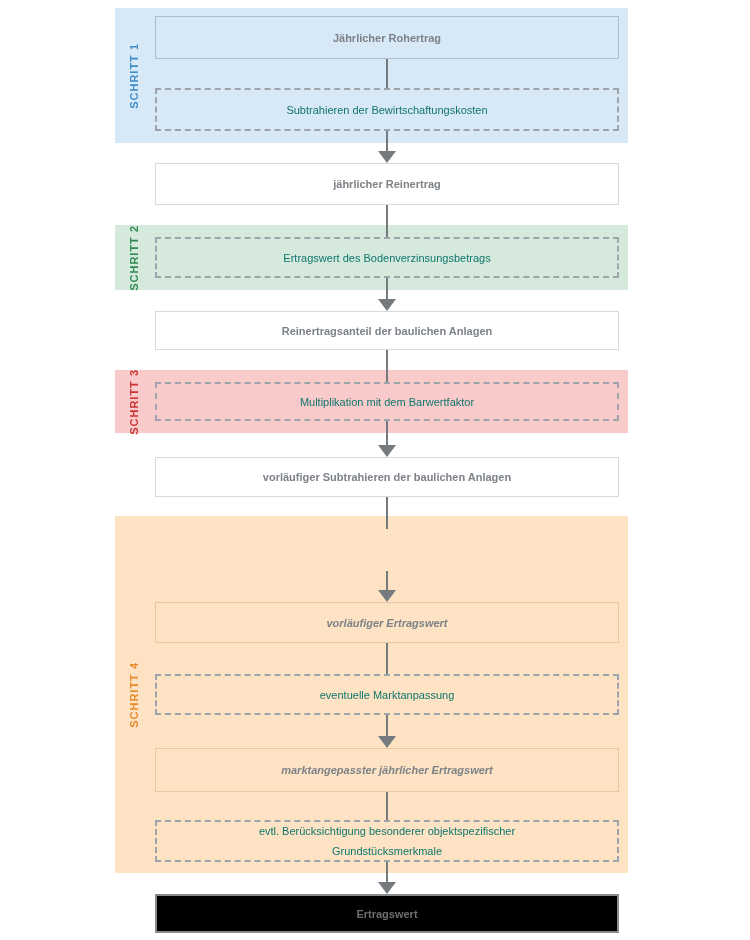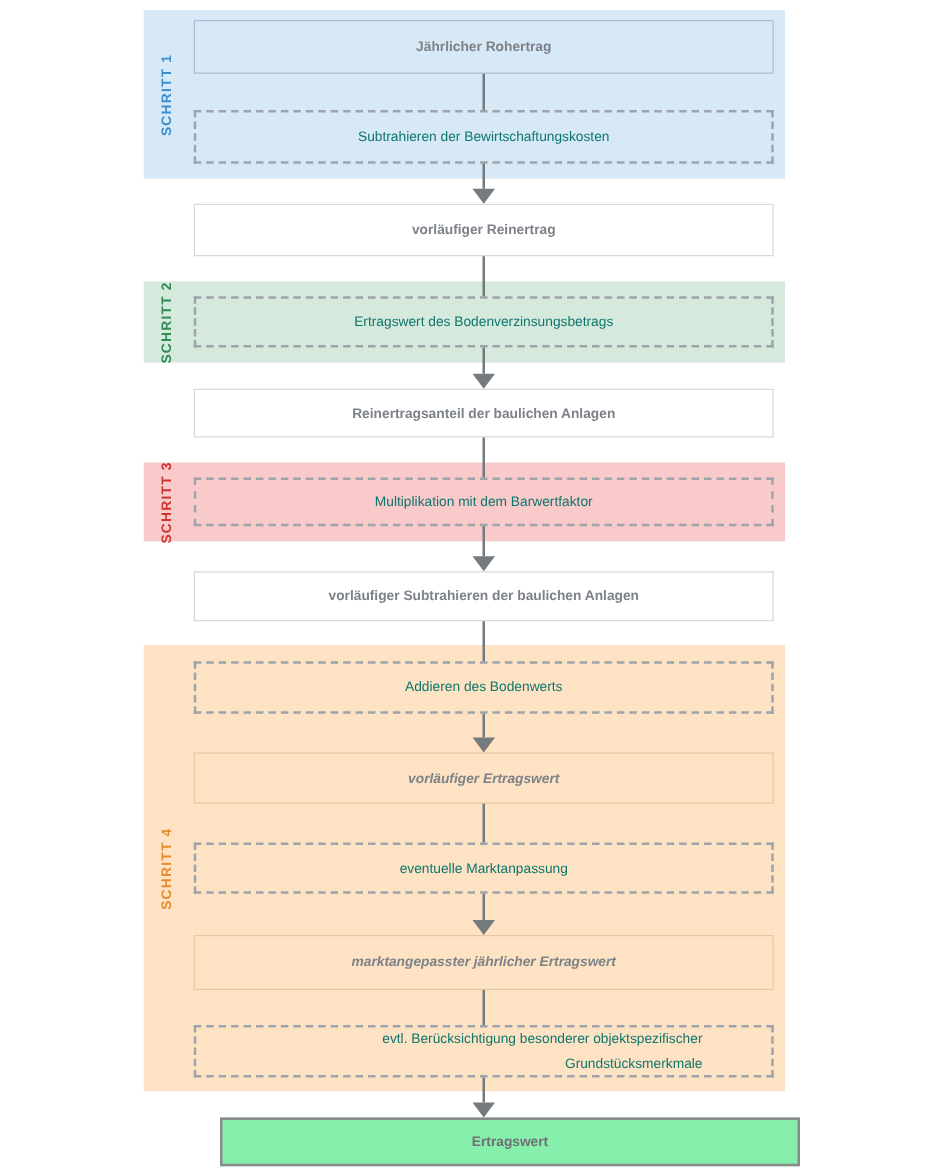--- a/index.html
+++ b/index.html
@@ -50,21 +50,21 @@
   .n3{top:163px;height:42px;}
   .n4{top:237px;height:41px;}
   .n5{top:311px;height:39px;}
   .n6{top:382px;height:39px;}
   .n7{top:457px;height:40px;}
   .n8{top:529px;height:42px;}
   .n9{top:602px;height:41px;}
   .n10{top:674px;height:41px;}
   .n11{top:748px;height:44px;}
   .n12{top:820px;height:42px;}
-  .n12 .wrap{max-width:350px;text-align:right;}
+  .n12 .wrap{max-width:350px;}
   .n13{top:894px;height:39px;}
 
   
   .cline{position:absolute;left:386px;width:2px;background:#757a7e;}
   .ahead{
     position:absolute;left:378px;width:0;height:0;
     border-left:9px solid transparent;border-right:9px solid transparent;
     border-top:12px solid #757a7e;
   }
   .l1{top:59px;height:29px;}
@@ -98,33 +98,32 @@
   </div>
   <div class="band-label bl-3">
     <span style="color: rgb(204, 52, 52);">SCHRITT 3</span>
   </div>
   <div class="band-label bl-4">
     <span style="color: rgb(231, 139, 45);">SCHRITT 4</span>
   </div>
 
   <div class="node n1 strong tint-blue">Jährlicher Rohertrag</div>
   <div class="node n2 muted dashed">Subtrahieren der Bewirtschaftungskosten</div>
-  <div class="node n3 strong white-box">vorläufiger Reinertrag</div>
+  <div class="node n3 strong white-box">jährlicher Reinertrag</div>
   <div class="node n4 muted dashed">Ertragswert des Bodenverzinsungsbetrags</div>
   <div class="node n5 strong white-box">Reinertragsanteil der baulichen Anlagen</div>
   <div class="node n6 muted dashed">Multiplikation mit dem Barwertfaktor</div>
   <div class="node n7 strong white-box">vorläufiger Subtrahieren der baulichen Anlagen</div>
-  <div class="node n8 muted dashed">Addieren des Bodenwerts</div>
   <div class="node n9 strong tint-orange">vorläufiger Ertragswert</div>
   <div class="node n10 muted dashed">eventuelle Marktanpassung</div>
   <div class="node n11 strong tint-orange">marktangepasster jährlicher Ertragswert</div>
   <div class="node n12 muted dashed">
     <span class="wrap">evtl. Berücksichtigung besonderer objektspezifischer Grundstücksmerkmale</span>
   </div>
-  <div class="node n13 final" style="background-color: #86efac; margin-left: 21px;">Ertragswert</div>
+  <div class="node n13 final" style="background-color: #000000;">Ertragswert</div>
 
   <div class="cline l1"></div>
   <div class="cline l2"></div>
   <div class="cline l3"></div>
   <div class="cline l4"></div>
   <div class="cline l5"></div>
   <div class="cline l6"></div>
 
   <div class="cline a1l"></div>
   <div class="ahead a1h"></div>

